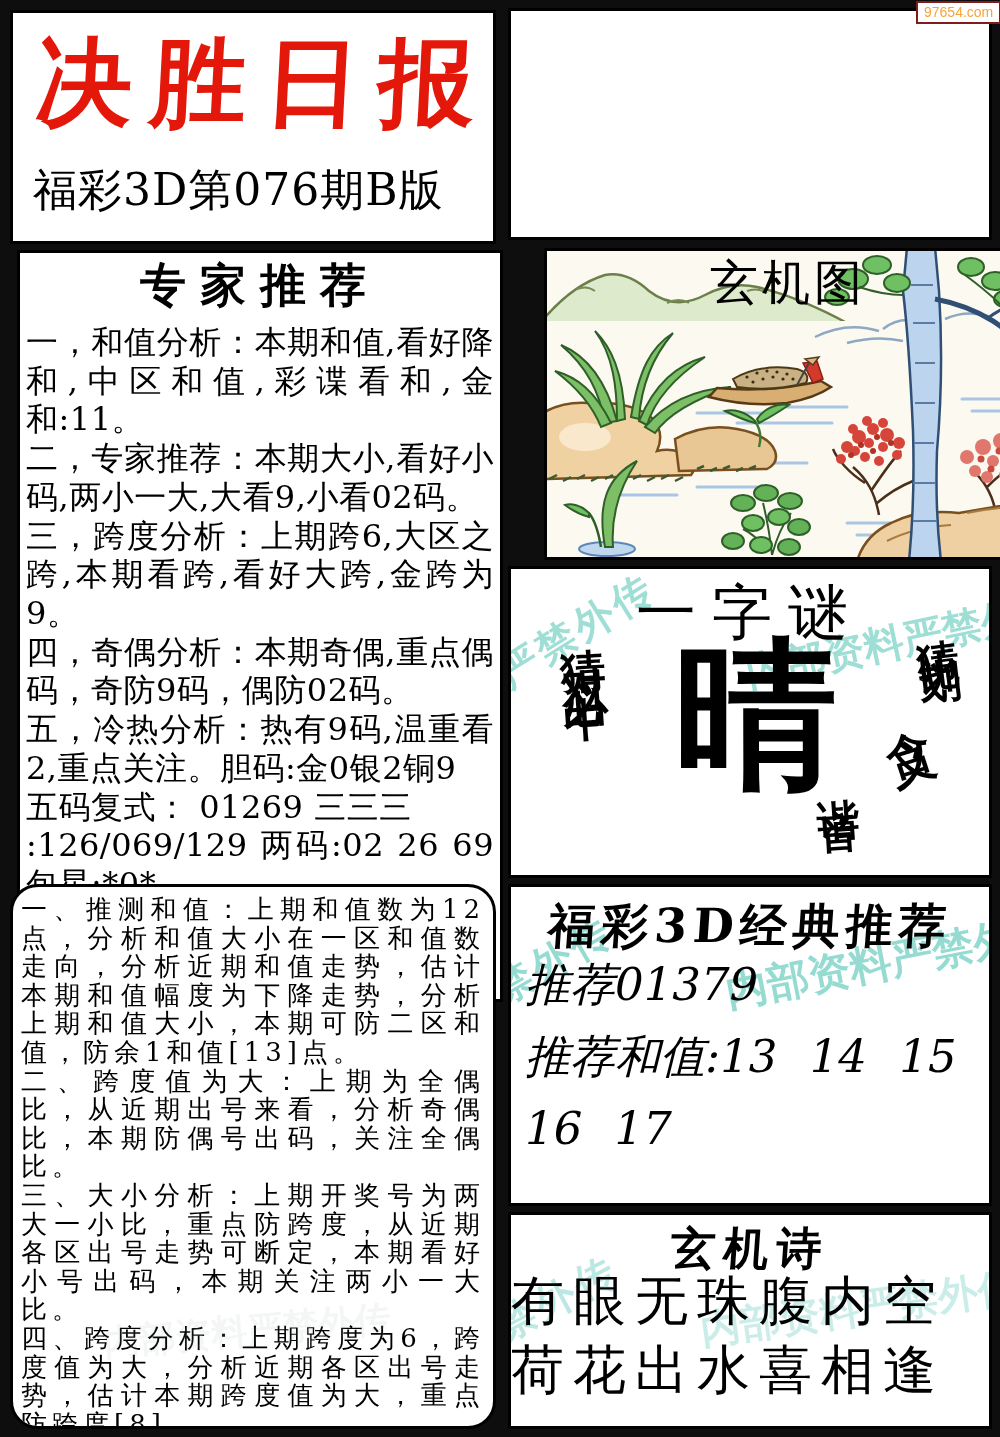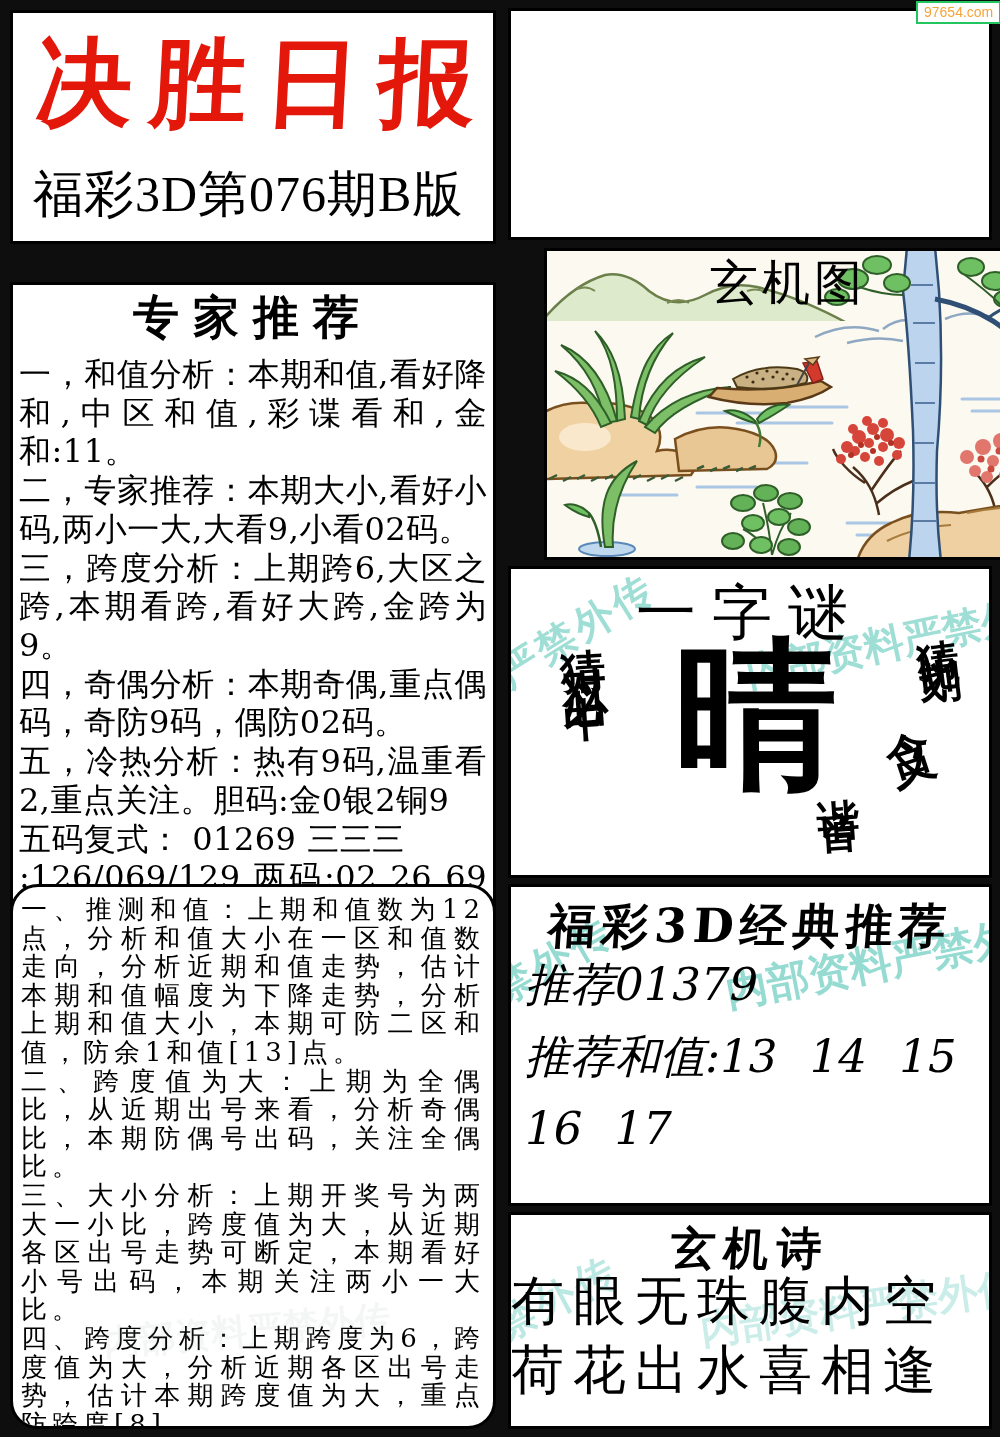--- a/index.html
+++ b/index.html
@@ -4,21 +4,21 @@
 <style>
   html,body{margin:0;padding:0;background:#0e0e0e;}
   body{position:relative;width:1000px;height:1437px;overflow:hidden;
        font-family:"DejaVu Serif","Liberation Serif",serif;color:#000;}
   .panel{position:absolute;background:#ffffff;border:3px solid #000;box-sizing:border-box;overflow:hidden;}
 
   
   .paper-title{color:#e3180b;font-weight:bold;font-size:96px;line-height:1.0;
                padding:22px 0 0 24px;letter-spacing:18px;white-space:nowrap;
                transform:skewX(-3deg);}
-  .paper-sub{font-size:50px;padding:30px 0 0 20px;letter-spacing:1px;white-space:nowrap;font-family:Liberation Serif, serif;}
+  .paper-sub{font-size:44px;padding:30px 0 0 20px;letter-spacing:1px;white-space:nowrap;}
 
   
   .expert-title{text-align:center;font-size:46px;font-weight:bold;letter-spacing:14px;margin-top:2px;}
   .expert-body{padding:6px 6px 0 6px;}
   .expert-body p{margin:0;font-size:32px;line-height:1.21;text-align:justify;letter-spacing:0.5px;}
 
   
   .analysis-body{padding:8px 8px 0 8px;}
   .analysis-body p{margin:0;font-size:26px;line-height:1.1;text-align:justify;letter-spacing:5px;}
   .wm-faint{position:absolute;left:90px;top:420px;font-size:36px;font-weight:bold;
@@ -57,37 +57,37 @@
   
   .poem-title{position:absolute;top:4px;left:0;width:100%;text-align:center;z-index:2;
               font-size:45px;font-weight:bold;letter-spacing:8px;transform:skewX(-4deg);}
   .poem-body{position:absolute;left:0;top:52px;width:100%;z-index:2;}
   .poem-body p{margin:0;font-size:53px;line-height:1.3;letter-spacing:9px;white-space:nowrap;}
   .wm-poem-main{left:188px;top:66px;font-size:40px;opacity:0.38;transform:rotate(-8deg);}
   .wm-poem-frag{left:-20px;top:56px;font-size:40px;opacity:0.5;transform:rotate(-28deg);letter-spacing:4px;}
 
   
   .site-badge{position:absolute;left:916px;top:1px;z-index:20;background:#fff;
-              border:2px solid #22c55e;color:#f5a43c;
+              border:2px solid #7f1d1d;color:#f5a43c;
               font-family:"Liberation Sans","DejaVu Sans",sans-serif;
               font-size:14px;padding:1px 6px 2px 6px;}
 </style>
 </head>
 <body>
 
 <div class="site-badge">97654.com</div>
 
 <div class="panel" style="left:10px;top:10px;width:486px;height:234px;">
   <div class="paper-title">决胜日报</div>
   <div class="paper-sub">福彩3D第076期B版</div>
 </div>
 
 <div class="panel" style="left:508px;top:8px;width:484px;height:232px;"></div>
 
-<div class="panel" style="left:10px;top:250px;width:486px;height:752px;margin-top:32px;">
+<div class="panel" style="left:17px;top:250px;width:486px;height:752px;">
   <div class="expert-title">专家推荐</div>
   <div class="expert-body">
     <p>一，和值分析：本期和值,看好降和,中区和值,彩谍看和,金和:11。</p>
     <p>二，专家推荐：本期大小,看好小码,两小一大,大看9,小看02码。</p>
     <p>三，跨度分析：上期跨6,大区之跨,本期看跨,看好大跨,金跨为9。</p>
     <p>四，奇偶分析：本期奇偶,重点偶码，奇防9码，偶防02码。</p>
     <p>五，冷热分析：热有9码,温重看2,重点关注。胆码:金0银2铜9</p>
     <p>五码复式： 01269  三三三</p>
     <p>:126/069/129 两码:02 26 69 包星:*0*</p>
   </div>
@@ -257,21 +257,21 @@
   <div class="riddle-answer">晴</div>
   <div class="v-col brush guess-cmp">猜比划</div>
   <div class="v-col brush guess-meaning">含义</div>
   <div class="v-col brush guess-homophone">谐音</div>
 </div>
 
 <div class="panel" style="left:10px;top:884px;width:486px;height:545px;border-radius:28px;">
   <div class="analysis-body">
     <p>一、推测和值：上期和值数为12点，分析和值大小在一区和值数走向，分析近期和值走势，估计本期和值幅度为下降走势，分析上期和值大小，本期可防二区和值，防余1和值[13]点。</p>
     <p>二、跨度值为大：上期为全偶比，从近期出号来看，分析奇偶比，本期防偶号出码，关注全偶比。</p>
-    <p>三、大小分析：上期开奖号为两大一小比，跨度值为大，从近期各区出号走势可断定，本期看好小号出码，本期关注两小一大比。</p>
+    <p>三、大小分析：上期开奖号为两大一小比，重点防跨度，从近期各区出号走势可断定，本期看好小号出码，本期关注两小一大比。</p>
     <p>四、跨度分析：上期跨度为6，跨度值为大，分析近期各区出号走势，估计本期跨度值为大，重点防跨度[8]</p>
     <p>五、胆码：147包星：*4*  五码：12347 定位：百位：134十位：347个位：124</p>
   </div>
   <div class="wm-faint">内部资料严禁外传</div>
 </div>
 
 <div class="panel" style="left:508px;top:884px;width:484px;height:322px;">
   <div class="wm wm-classic-frag">禁外传</div>
   <div class="wm wm-classic-main">内部资料严禁外传</div>
   <div class="classic-title">福彩3D经典推荐</div>

